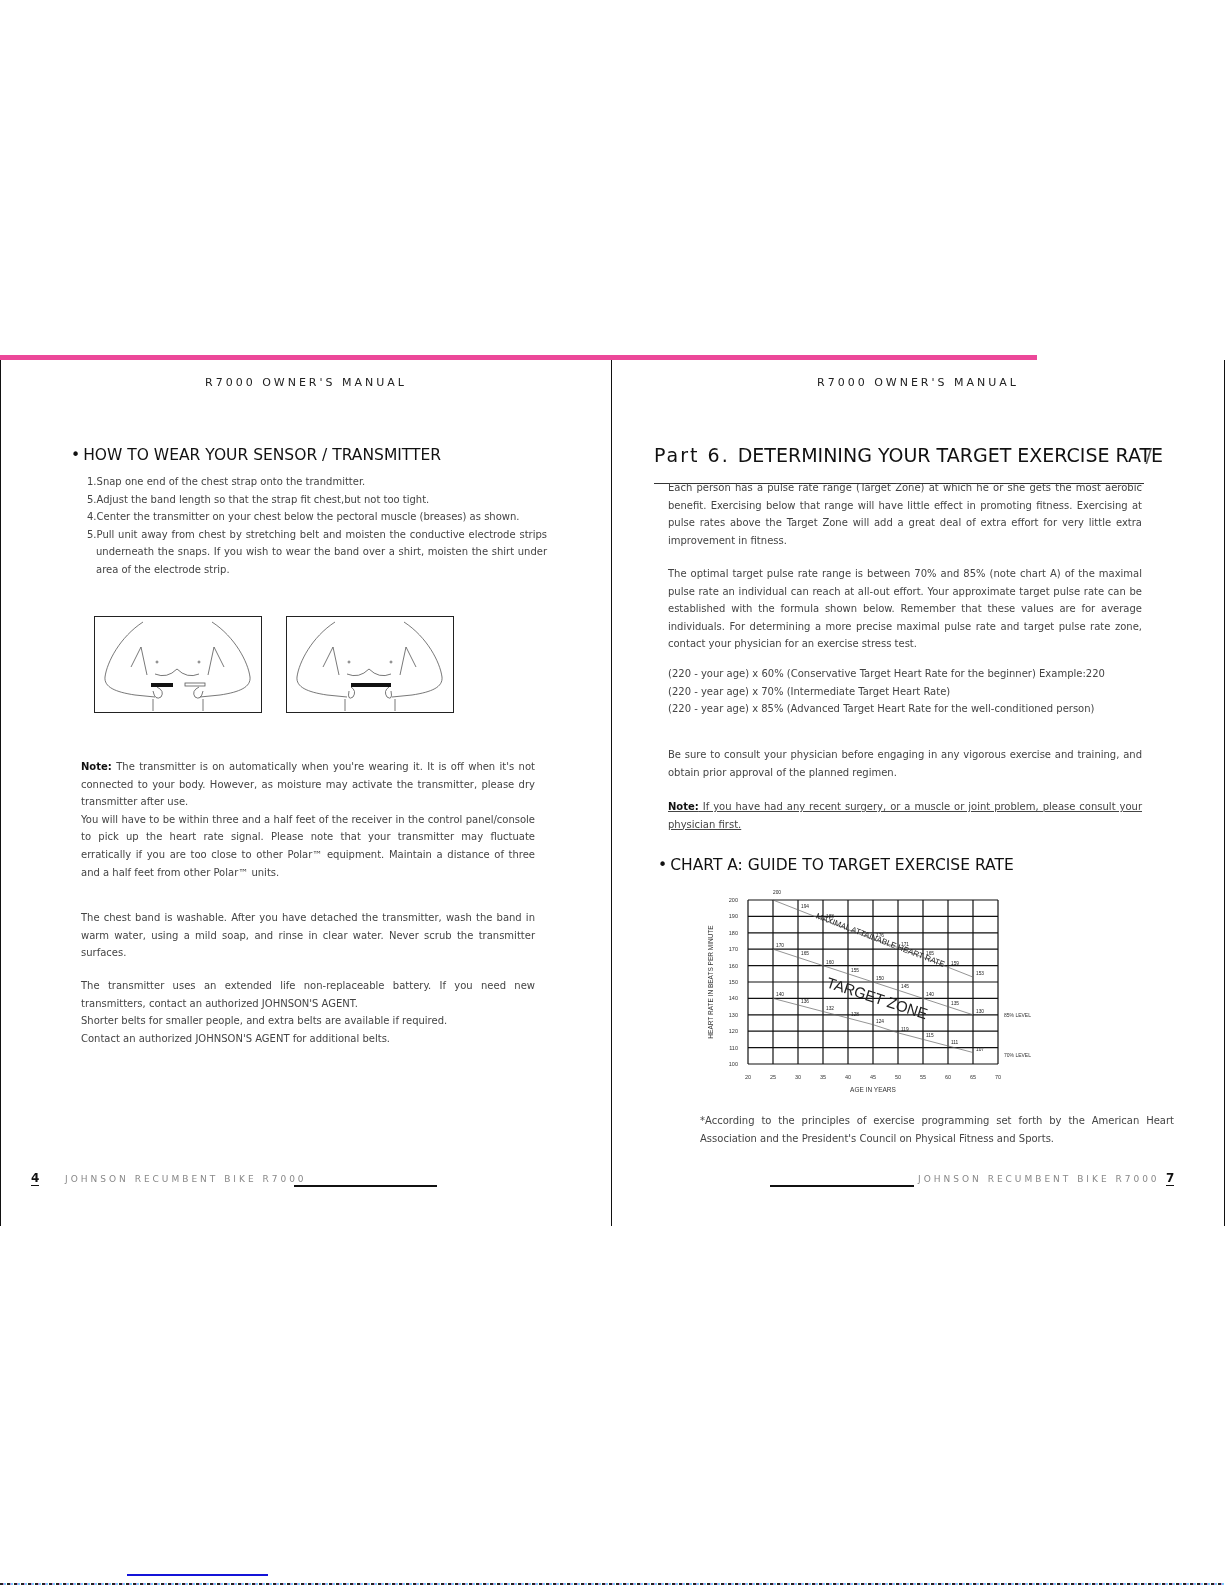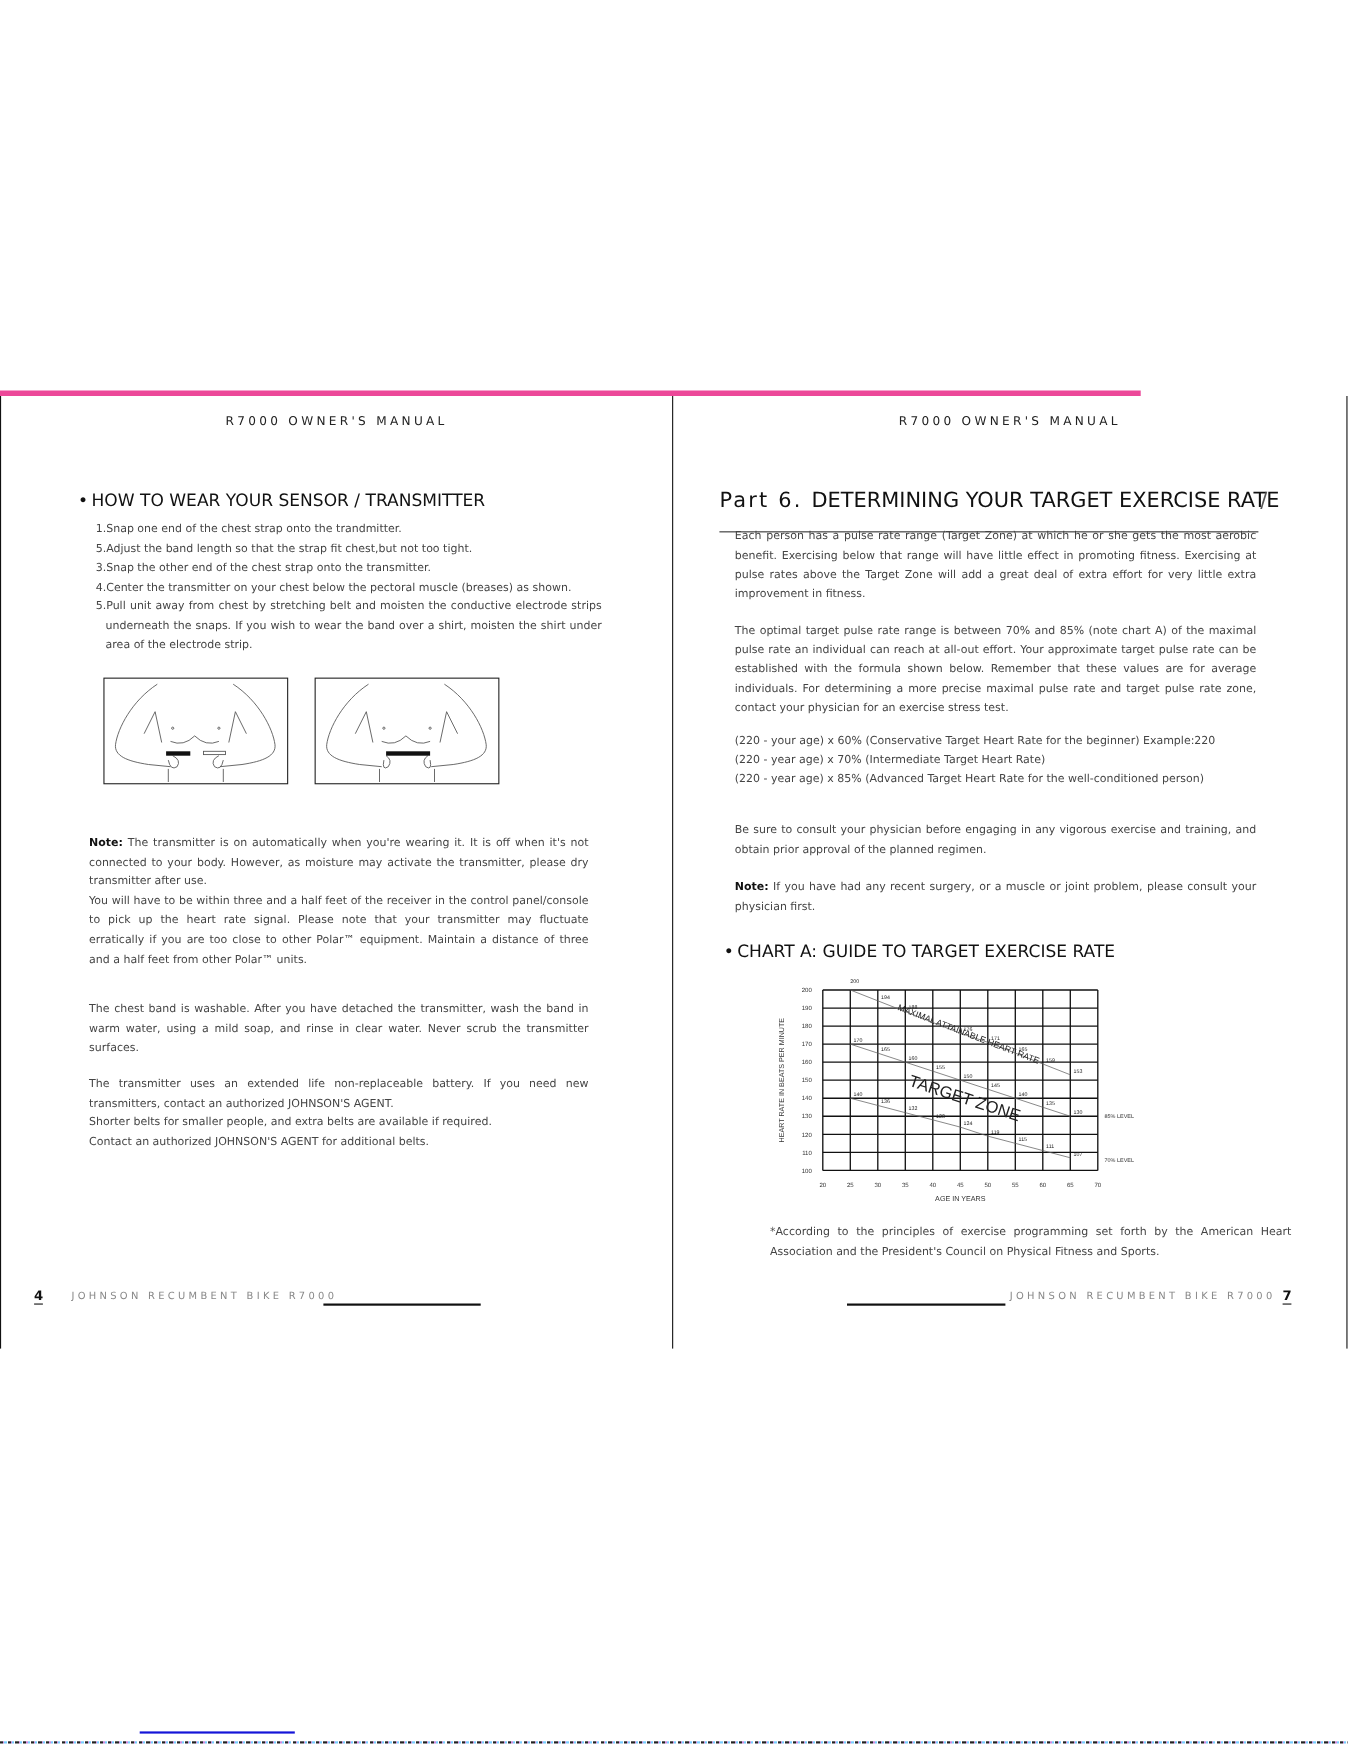--- a/index.html
+++ b/index.html
@@ -40,21 +40,20 @@
   <div class="page left">
     <div class="running-head">R7000 OWNER'S MANUAL</div>
 
     <div class="section-head" style="left:70px; top:86px;">
       <span class="bullet">•</span><span>HOW TO WEAR YOUR SENSOR / TRANSMITTER</span>
     </div>
 
     <ol class="steps">
       <li>1.Snap one end of the chest strap onto the trandmitter.</li>
       <li>5.Adjust the band length so that the strap fit chest,but not too tight.</li>
-      <li>3.Snap the other end of the chest strap  onto the transmitter.</li>
       <li>4.Center the transmitter on your chest below the pectoral muscle (breases) as shown.</li>
       <li class="wrap">5.Pull unit away from chest by stretching belt and moisten the conductive electrode strips underneath the snaps. If you wish to wear the band over a shirt, moisten the shirt under area of the electrode strip.</li>
     </ol>
 
     <div class="figs">
       <div class="fig" style="left:0; top:0;" title="Transmitter strap being attached at chest, unfastened">
         <svg width="165" height="94" viewBox="0 0 165 94">
           <g fill="none" stroke="#555" stroke-width="0.8">
             <path d="M48 5 C25 20 12 45 10 60 C9 70 20 75 40 78 L60 80"></path>
             <path d="M117 5 C140 20 153 45 155 60 C156 70 145 75 125 78 L105 80"></path>
@@ -114,21 +113,21 @@
     <p class="para" style="left:56px; top:119px; width:474px;">Each person has a pulse rate range (Target Zone) at which he or she gets the most aerobic benefit. Exercising below that range will have little effect in promoting fitness. Exercising at pulse rates above the Target Zone will add a great deal of extra effort for very little extra improvement in fitness.</p>
     <p class="para" style="left:56px; top:205px; width:474px;">The optimal target pulse rate range is between 70% and 85% (note chart A) of the maximal pulse rate an individual can reach at all-out effort. Your approximate target pulse rate can be established with the formula shown below. Remember that these values are for average individuals. For determining a more precise maximal pulse rate and target pulse rate zone, contact your physician for an exercise stress test.</p>
 
     <div class="para" style="left:56px; top:305px; width:480px; text-align:left;">
       <div>(220 - your age) x 60% (Conservative Target Heart Rate for the beginner) Example:220</div>
       <div>(220 - year age) x 70% (Intermediate Target Heart Rate)</div>
       <div>(220 - year age) x 85% (Advanced Target Heart Rate for the well-conditioned person)</div>
     </div>
 
     <p class="para" style="left:56px; top:386px; width:474px;">Be sure to consult your physician before engaging in any vigorous exercise and training, and obtain prior approval of the planned regimen.</p>
-    <p class="para" style="left:56px; top:438px; width:474px;"><b>Note:</b><span> If you have had any recent surgery, or a muscle or joint problem, please consult your physician first.</span></p>
+    <p class="para" style="left:56px; top:438px; width:474px;text-decoration:underline;"><b>Note:</b><span> If you have had any recent surgery, or a muscle or joint problem, please consult your physician first.</span></p>
 
     <div class="section-head" style="left:46px; top:496px;">
       <span class="bullet">•</span><span>CHART A: GUIDE TO TARGET EXERCISE RATE</span>
     </div>
 
     <div class="chart-wrap">
       <svg id="chart" width="350" height="220" viewBox="0 0 350 220">
           <line x1="50" y1="18" x2="50" y2="182" stroke="#111" stroke-width="1.2"></line>
           <text x="50" y="197" font-size="5.5" text-anchor="middle" fill="#333" font-family="Liberation Sans, sans-serif">20</text>
           <line x1="75" y1="18" x2="75" y2="182" stroke="#111" stroke-width="1.2"></line>

